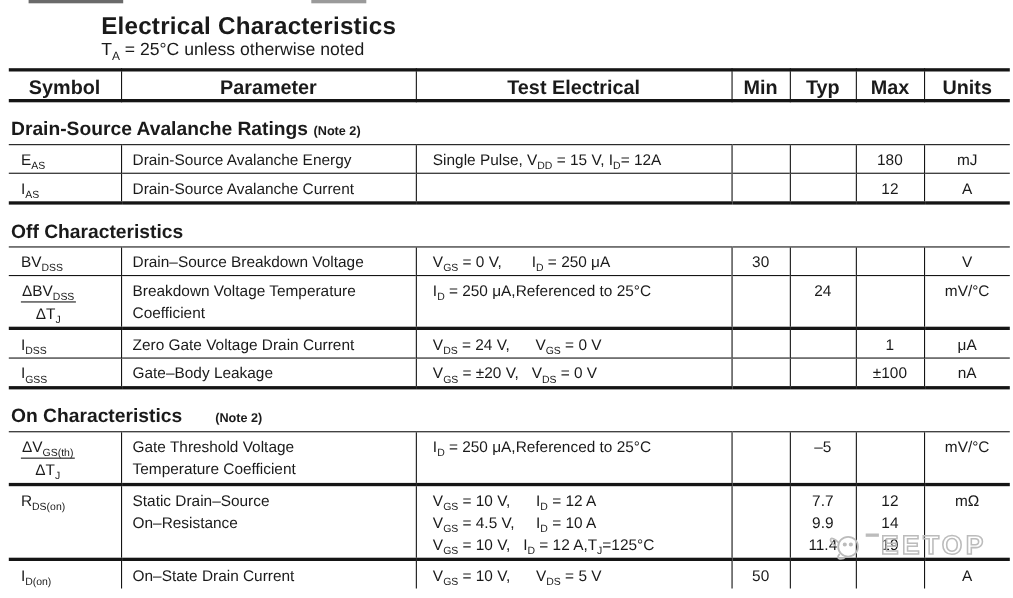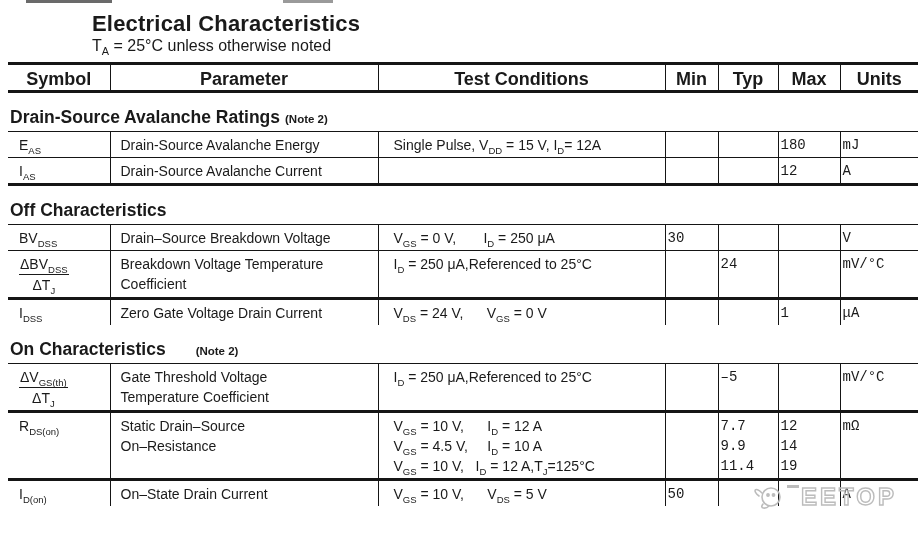--- a/index.html
+++ b/index.html
@@ -35,21 +35,21 @@
 
   .sec-table td {
     border-left:1.6px solid #151515; border-top:1.6px solid #151515;
     vertical-align:top; font-size:14px; line-height:20px; padding:3px 6px 2px;
   }
   .sec-table td:first-child { border-left:none; }
   .sec-table tr.thick td { border-bottom:3.5px solid #151515; }
   td.sym  { text-align:left; padding-left:11px; }
   td.par  { text-align:left; padding-left:10px; }
   td.cond { text-align:left; padding-left:15px; white-space:pre-wrap;margin-top:36px; }
-  td.num  { padding-left:2px; padding-right:2px;font-family:Liberation Mono, monospace; }
+  td.num  { text-align:center; padding-left:2px; padding-right:2px; }
 
   .frac { display:inline-block; text-align:center; }
   .frac-top { display:block; border-bottom:1.6px solid #1a1a1a; padding:0 1px; }
   .frac-bot { display:block; }
 
   .watermark {
     position:absolute; left:750px; top:483px; display:flex; align-items:flex-start;
     z-index:5; pointer-events:none;
   }
   .wm-dash { width:12px; height:2.5px; background:#bcbcbc; margin:2px 2px 0 1px; }
@@ -76,21 +76,21 @@
       <col class="c-con">
     <col class="c-min">
       <col class="c-typ">
       <col class="c-max">
       <col class="c-uni">
   </colgroup>
   <tbody>
       <tr>
     <th>Symbol</th>
     <th>Parameter</th>
-    <th>Test Conditions</th>
+    <th>Test Electrical</th>
     <th>Min</th>
     <th>Typ</th>
     <th>Max</th>
     <th>Units</th>
   </tr>
 </tbody>
   </table>
 
 <div id="sections">
   <div>
@@ -165,20 +165,29 @@
           </tr>
           <tr>
             <td class="sym">I<sub>DSS</sub></td>
             <td class="par">Zero Gate Voltage Drain Current</td>
             <td class="cond">V<sub>DS</sub> = 24 V,      V<sub>GS</sub> = 0 V</td>
             <td class="num"></td>
             <td class="num"></td>
             <td class="num">1</td>
             <td class="num">μA</td>
           </tr>
+          <tr class="thick">
+            <td class="sym">I<sub>GSS</sub></td>
+            <td class="par">Gate–Body Leakage</td>
+            <td class="cond">V<sub>GS</sub> = ±20 V,   V<sub>DS</sub> = 0 V</td>
+            <td class="num"></td>
+            <td class="num"></td>
+            <td class="num">±100</td>
+            <td class="num">nA</td>
+          </tr>
         </tbody>
     </table>
   </div>
 
   <div>
     <div class="sec-head">
       <span>On Characteristics</span><span class="note wide-gap">(Note 2)</span>
     </div>
     <table class="sec-table">
       <colgroup>

